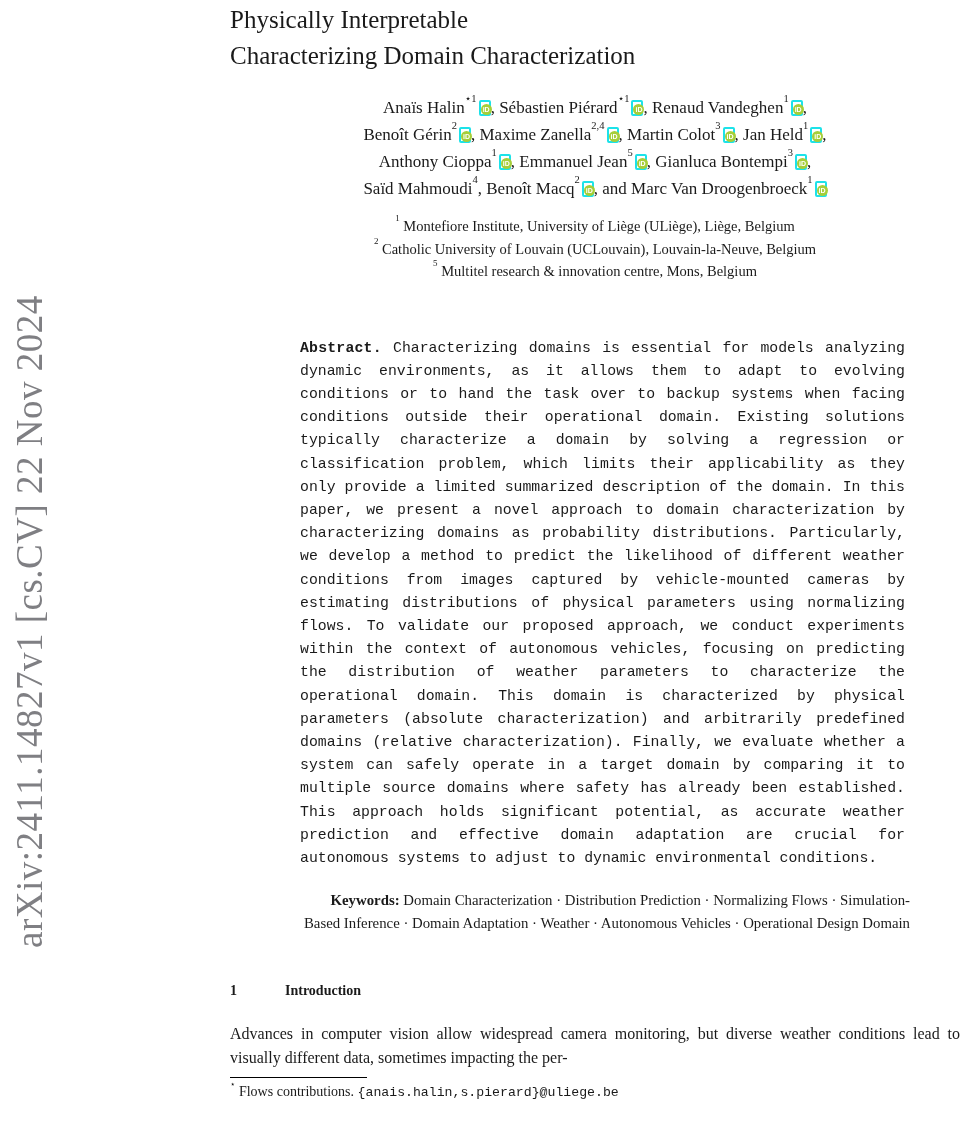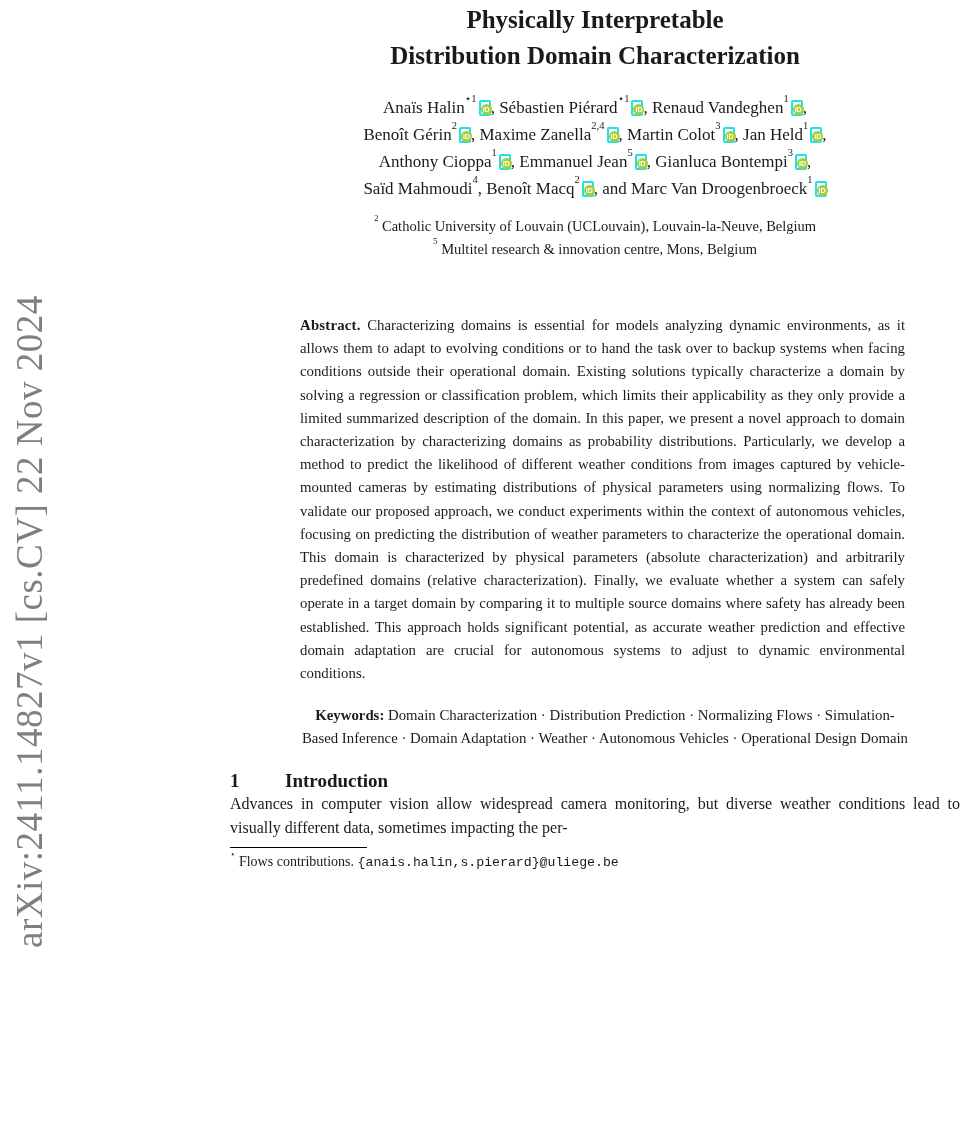--- a/index.html
+++ b/index.html
@@ -31,23 +31,23 @@
   
   .main {
     position: absolute;
     left: 230px;
     top: 0;
     width: 730px;
   }
 
   .paper-title {
     margin-top: 2px;
-    text-align: center;
+    text-align: left;
     font-size: 25px;
-    font-weight: bold;
+    font-weight: normal;
     line-height: 36px;
   }
 
   .authors-block {
     margin-top: 20px;
     text-align: center;
     font-size: 17px;
     line-height: 27px;
   }
   .author-line { white-space: nowrap; }
@@ -92,38 +92,40 @@
     text-align: center;
     font-size: 14.5px;
     line-height: 22.5px;
   }
 
   .abstract {
     margin: 54px 55px 0 70px;
     text-align: justify;
     font-size: 14.8px;
     line-height: 23.2px;
+    font-family: Liberation Mono, monospace;
   }
   .abstract b { letter-spacing: 0.2px; }
 
   .keywords {
     margin: 19px 50px 0 70px;
-    text-align: center;
+    text-align: right;
     font-size: 14.8px;
     line-height: 23px;
   }
 
   .section-heading {
-    margin-top: 20px;
-    font-size: 19px;
+    margin-top: 48px;
+    font-size: 14px;
     font-weight: bold;
   }
   .section-heading .sec-num { display: inline-block; width: 55px; }
 
   .intro-paragraph {
+    margin-top: 23px;
     font-size: 16px;
     line-height: 24px;
     text-align: justify;
   }
 
   .footnote-rule {
     margin-top: 7px;
     width: 137px;
     border: 0;
     border-top: 1.4px solid #000000;
@@ -143,31 +145,32 @@
 <body>
 
 <div class="page">
 
   <div class="arxiv-watermark" style="color: rgb(127, 127, 131);">arXiv:2411.14827v1  [cs.CV]  22 Nov 2024</div>
 
   <div class="main">
 
     <h1 class="paper-title">
       <span>Physically Interpretable</span><br>
-      <span>Distribution Domain Characterization</span>
+      <span>Characterizing Domain Characterization</span>
     </h1>
 
     <div class="authors-block">
         <div class="author-line"><span>Anaïs Halin</span><sup class="script">⋆1</sup><span class="orcid-box" style="border-color: rgb(28, 226, 233);"><span class="orcid-circle" style="background: rgb(166, 206, 57);">iD</span></span>, <span>Sébastien Piérard</span><sup class="script">⋆1</sup><span class="orcid-box" style="border-color: rgb(28, 226, 233);"><span class="orcid-circle" style="background: rgb(166, 206, 57);">iD</span></span>, <span>Renaud Vandeghen</span><sup class="script">1</sup><span class="orcid-box" style="border-color: rgb(28, 226, 233);"><span class="orcid-circle" style="background: rgb(166, 206, 57);">iD</span></span>,</div>
         <div class="author-line"><span>Benoît Gérin</span><sup class="script">2</sup><span class="orcid-box" style="border-color: rgb(28, 226, 233);"><span class="orcid-circle" style="background: rgb(166, 206, 57);">iD</span></span>, <span>Maxime Zanella</span><sup class="script">2,4</sup><span class="orcid-box" style="border-color: rgb(28, 226, 233);"><span class="orcid-circle" style="background: rgb(166, 206, 57);">iD</span></span>, <span>Martin Colot</span><sup class="script">3</sup><span class="orcid-box" style="border-color: rgb(28, 226, 233);"><span class="orcid-circle" style="background: rgb(166, 206, 57);">iD</span></span>, <span>Jan Held</span><sup class="script">1</sup><span class="orcid-box" style="border-color: rgb(28, 226, 233);"><span class="orcid-circle" style="background: rgb(166, 206, 57);">iD</span></span>,</div>
         <div class="author-line"><span>Anthony Cioppa</span><sup class="script">1</sup><span class="orcid-box" style="border-color: rgb(28, 226, 233);"><span class="orcid-circle" style="background: rgb(166, 206, 57);">iD</span></span>, <span>Emmanuel Jean</span><sup class="script">5</sup><span class="orcid-box" style="border-color: rgb(28, 226, 233);"><span class="orcid-circle" style="background: rgb(166, 206, 57);">iD</span></span>, <span>Gianluca Bontempi</span><sup class="script">3</sup><span class="orcid-box" style="border-color: rgb(28, 226, 233);"><span class="orcid-circle" style="background: rgb(166, 206, 57);">iD</span></span>,</div>
         <div class="author-line"><span>Saïd Mahmoudi</span><sup class="script">4</sup>, <span>Benoît Macq</span><sup class="script">2</sup><span class="orcid-box" style="border-color: rgb(28, 226, 233);"><span class="orcid-circle" style="background: rgb(166, 206, 57);">iD</span></span>, and <span>Marc Van Droogenbroeck</span><sup class="script">1</sup><span class="orcid-box" style="border-color: rgb(28, 226, 233);"><span class="orcid-circle" style="background: rgb(166, 206, 57);">iD</span></span></div>
       </div>
 
     <div class="affiliations">
+        <div><sup class="script">1</sup>&nbsp;Montefiore Institute, University of Liège (ULiège), Liège, Belgium</div>
         <div><sup class="script">2</sup>&nbsp;Catholic University of Louvain (UCLouvain), Louvain-la-Neuve, Belgium</div>
         <div><sup class="script">5</sup>&nbsp;Multitel research &amp; innovation centre, Mons, Belgium</div>
       </div>
 
     <p class="abstract">
       <b>Abstract.</b>
       <span>Characterizing domains is essential for models analyzing dynamic environments, as it allows them to adapt to evolving conditions or to hand the task over to backup systems when facing conditions outside their operational domain. Existing solutions typically characterize a domain by solving a regression or classification problem, which limits their applicability as they only provide a limited summarized description of the domain. In this paper, we present a novel approach to domain characterization by characterizing domains as probability distributions. Particularly, we develop a method to predict the likelihood of different weather conditions from images captured by vehicle-mounted cameras by estimating distributions of physical parameters using normalizing flows. To validate our proposed approach, we conduct experiments within the context of autonomous vehicles, focusing on predicting the distribution of weather parameters to characterize the operational domain. This domain is characterized by physical parameters (absolute characterization) and arbitrarily predefined domains (relative characterization). Finally, we evaluate whether a system can safely operate in a target domain by comparing it to multiple source domains where safety has already been established. This approach holds significant potential, as accurate weather prediction and effective domain adaptation are crucial for autonomous systems to adjust to dynamic environmental conditions.</span>
     </p>
 
     <p class="keywords">

